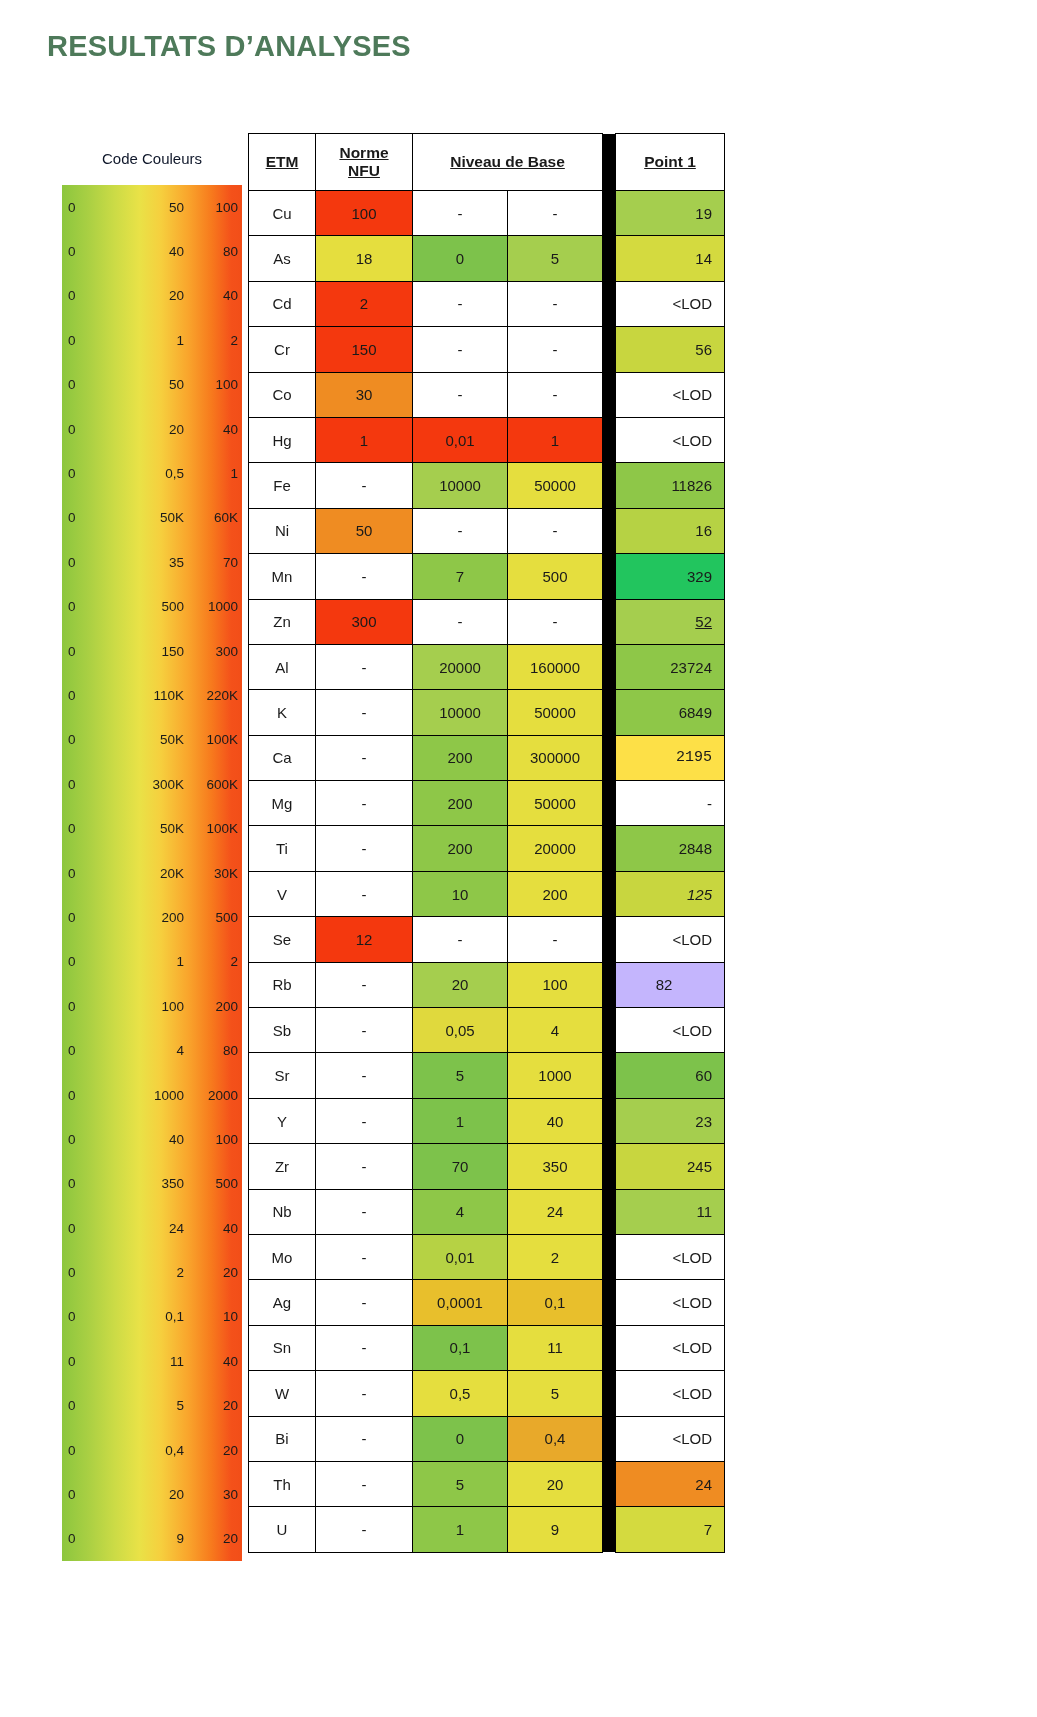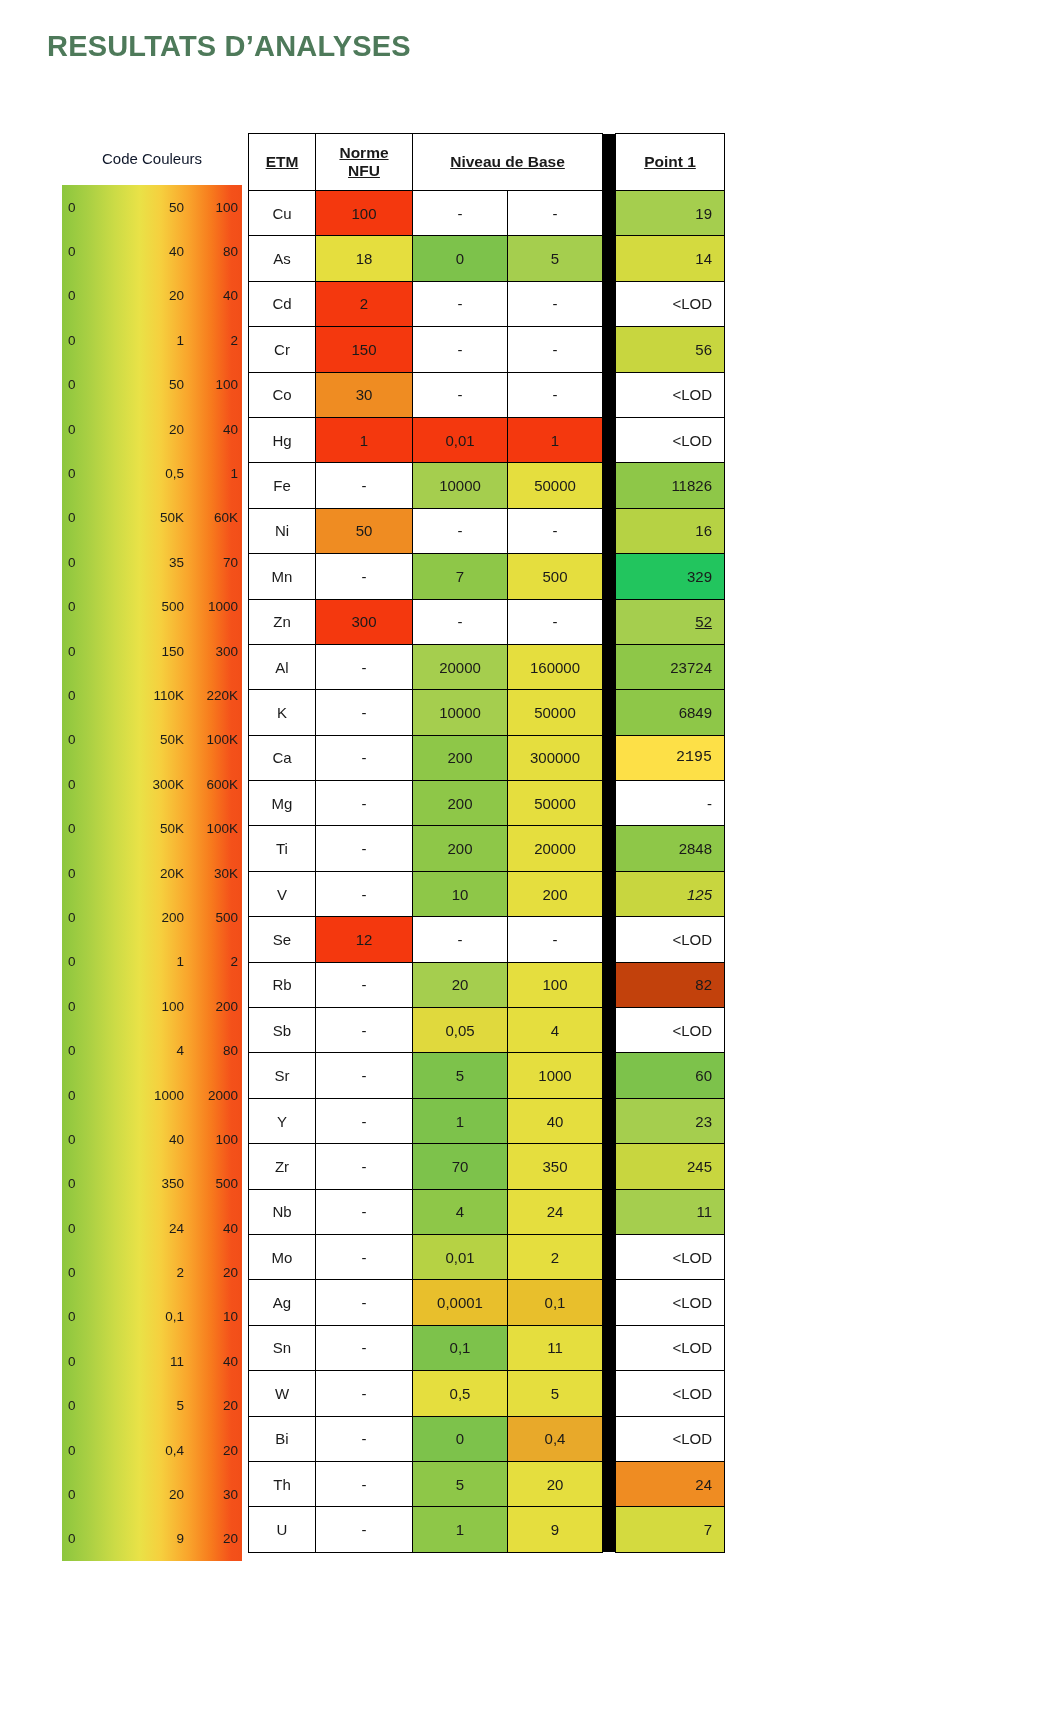--- a/index.html
+++ b/index.html
@@ -416,21 +416,21 @@
             <td class="c-nb2" style="background: rgb(255, 255, 255);">-</td>
             <td class="c-gap sep"></td>
             <td class="c-pt1 pt1" style="background: rgb(255, 255, 255);">&lt;LOD</td>
           </tr>
           <tr>
             <td class="etm c-etm">Rb</td>
             <td class="c-norme" style="background: rgb(255, 255, 255);">-</td>
             <td class="c-nb1" style="background: rgb(165, 206, 78);">20</td>
             <td class="c-nb2" style="background: rgb(229, 222, 62);">100</td>
             <td class="c-gap sep"></td>
-            <td class="c-pt1 pt1" style="background: #c2410c;">82</td>
+            <td class="c-pt1 pt1" style="background: #c4b5fd; text-align: center;">82</td>
           </tr>
           <tr>
             <td class="etm c-etm">Sb</td>
             <td class="c-norme" style="background: rgb(255, 255, 255);">-</td>
             <td class="c-nb1" style="background: rgb(224, 217, 61);">0,05</td>
             <td class="c-nb2" style="background: rgb(229, 222, 62);">4</td>
             <td class="c-gap sep"></td>
             <td class="c-pt1 pt1" style="background: rgb(255, 255, 255);">&lt;LOD</td>
           </tr>
           <tr>

